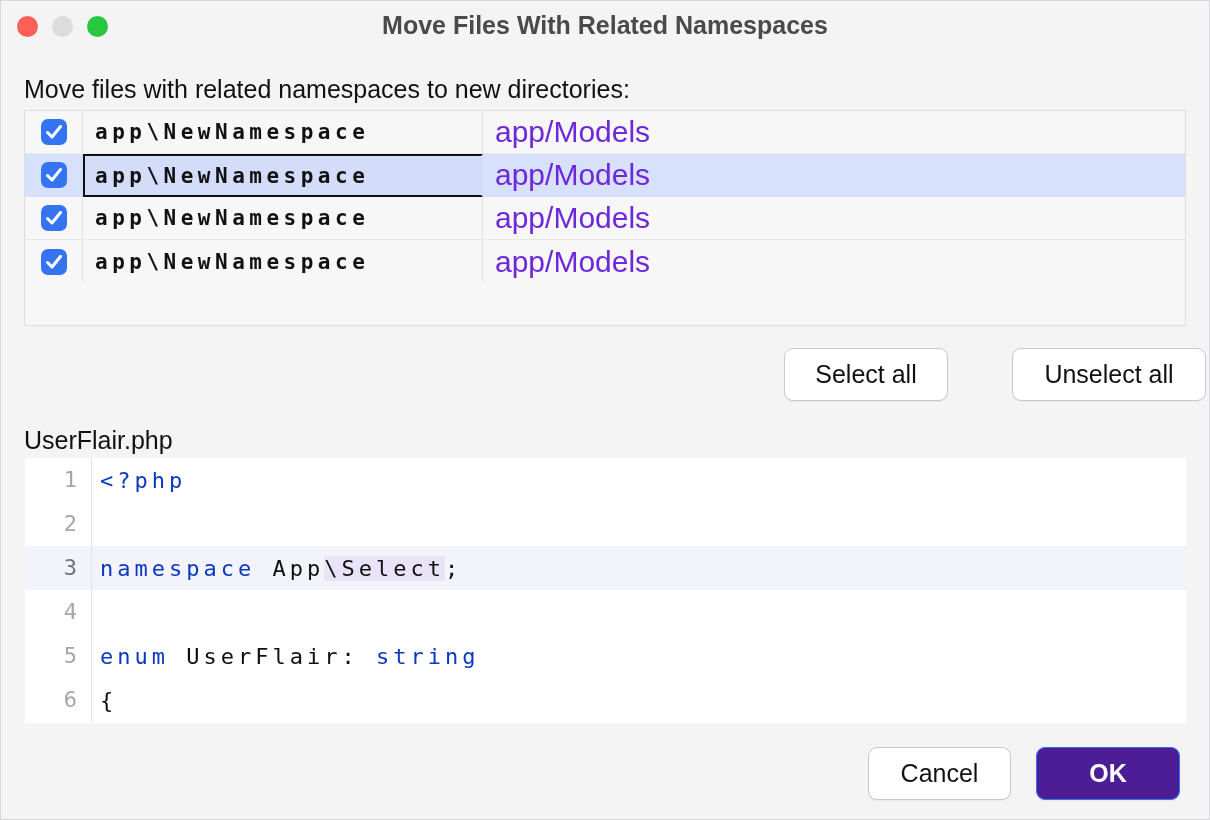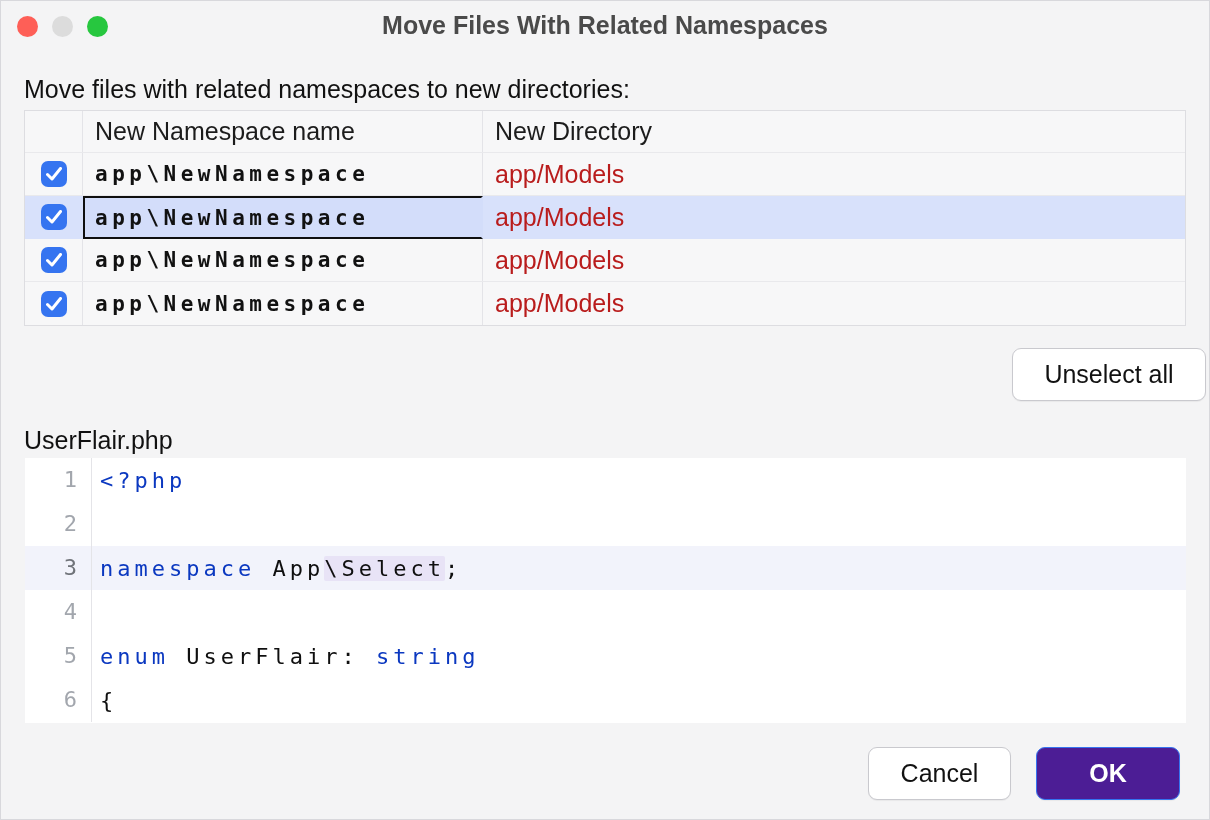--- a/index.html
+++ b/index.html
@@ -35,21 +35,21 @@
   .cell-check { width:58px; justify-content:center; border-right:1px solid #e4e4e8; }
   .trow.selected .cell-check { border-right-color:transparent; }
   .cell-ns { width:400px; padding-left:12px; border-right:1px solid #e4e4e8; }
   .trow.selected .cell-ns { border-right-color:transparent; }
   .cell-dir { flex:1; padding-left:12px; }
   .header .hlabel { font-size:25px; color:#1c1c1c; }
   .mono-name {
     font-family:"DejaVu Sans Mono", monospace; font-weight:bold;
     font-size:21px; letter-spacing:4.5px; color:#111;
   }
-  .dir-text { font-size:25px; color:#b91c1c; }
+  .dir-text { font-size:30px; color:#6d28d9; }
   .cell-ns.focused {
     border:2px solid #0f0f0f; background:#d3ddfa; height:43px;
     margin-top:-0px; padding-left:10px;
   }
   .checkbox {
     width:26px; height:26px; border-radius:7px; background:#3574f0;
     display:flex; align-items:center; justify-content:center;
   }
   .checkbox svg { display:block; }
   
@@ -96,95 +96,87 @@
       <div class="light close"></div>
       <div class="light minimize"></div>
       <div class="light zoom"></div>
     </div>
     <div class="win-title">Move Files With Related Namespaces</div>
   </div>
 
   <div class="instruction">Move files with related namespaces to new directories:</div>
 
   <div class="ns-table">
-    <div class="trow header">
-      <div class="cell cell-check"></div>
+
+    <div class="trow">
+      <div class="cell cell-check">
+        <span class="checkbox">
+          <svg width="16" height="14" viewBox="0 0 16 14">
+              <path d="M1.5 7.5 L6 12 L14.5 1.5" stroke="#ffffff" stroke-width="3" fill="none" stroke-linecap="round" stroke-linejoin="round"></path>
+            </svg>
+        </span>
+      </div>
       <div class="cell cell-ns">
-        <span class="hlabel">New Namespace name</span>
-      </div>
-      <div class="cell cell-dir">
-        <span class="hlabel">New Directory</span>
+        <span class="mono-name">app\NewNamespace</span>
+      </div>
+      <div class="cell cell-dir">
+        <span class="dir-text">app/Models</span>
+      </div>
+    </div>
+
+    <div class="trow selected">
+      <div class="cell cell-check">
+        <span class="checkbox">
+          <svg width="16" height="14" viewBox="0 0 16 14">
+              <path d="M1.5 7.5 L6 12 L14.5 1.5" stroke="#ffffff" stroke-width="3" fill="none" stroke-linecap="round" stroke-linejoin="round"></path>
+            </svg>
+        </span>
+      </div>
+      <div class="cell cell-ns focused">
+        <span class="mono-name">app\NewNamespace</span>
+      </div>
+      <div class="cell cell-dir">
+        <span class="dir-text">app/Models</span>
       </div>
     </div>
 
     <div class="trow">
       <div class="cell cell-check">
         <span class="checkbox">
           <svg width="16" height="14" viewBox="0 0 16 14">
               <path d="M1.5 7.5 L6 12 L14.5 1.5" stroke="#ffffff" stroke-width="3" fill="none" stroke-linecap="round" stroke-linejoin="round"></path>
             </svg>
         </span>
       </div>
       <div class="cell cell-ns">
         <span class="mono-name">app\NewNamespace</span>
       </div>
       <div class="cell cell-dir">
         <span class="dir-text">app/Models</span>
       </div>
     </div>
 
-    <div class="trow selected">
-      <div class="cell cell-check">
-        <span class="checkbox">
-          <svg width="16" height="14" viewBox="0 0 16 14">
-              <path d="M1.5 7.5 L6 12 L14.5 1.5" stroke="#ffffff" stroke-width="3" fill="none" stroke-linecap="round" stroke-linejoin="round"></path>
-            </svg>
-        </span>
-      </div>
-      <div class="cell cell-ns focused">
-        <span class="mono-name">app\NewNamespace</span>
-      </div>
-      <div class="cell cell-dir">
-        <span class="dir-text">app/Models</span>
-      </div>
-    </div>
-
     <div class="trow">
       <div class="cell cell-check">
         <span class="checkbox">
           <svg width="16" height="14" viewBox="0 0 16 14">
               <path d="M1.5 7.5 L6 12 L14.5 1.5" stroke="#ffffff" stroke-width="3" fill="none" stroke-linecap="round" stroke-linejoin="round"></path>
             </svg>
         </span>
       </div>
       <div class="cell cell-ns">
         <span class="mono-name">app\NewNamespace</span>
       </div>
       <div class="cell cell-dir">
         <span class="dir-text">app/Models</span>
       </div>
     </div>
-
-    <div class="trow">
-      <div class="cell cell-check">
-        <span class="checkbox">
-          <svg width="16" height="14" viewBox="0 0 16 14">
-              <path d="M1.5 7.5 L6 12 L14.5 1.5" stroke="#ffffff" stroke-width="3" fill="none" stroke-linecap="round" stroke-linejoin="round"></path>
-            </svg>
-        </span>
-      </div>
-      <div class="cell cell-ns">
-        <span class="mono-name">app\NewNamespace</span>
-      </div>
-      <div class="cell cell-dir">
-        <span class="dir-text">app/Models</span>
-      </div>
-    </div>
   </div>
 
+  <div class="btn btn-select-all">Select all</div>
   <div class="btn btn-unselect-all">Unselect all</div>
 
   <div class="filename">UserFlair.php</div>
 
   <div class="editor">
     <div class="cline">
       <span class="lnum">1</span>
       <span class="lcode"><span class="kw">&lt;?php</span></span>
     </div>
     <div class="cline">

